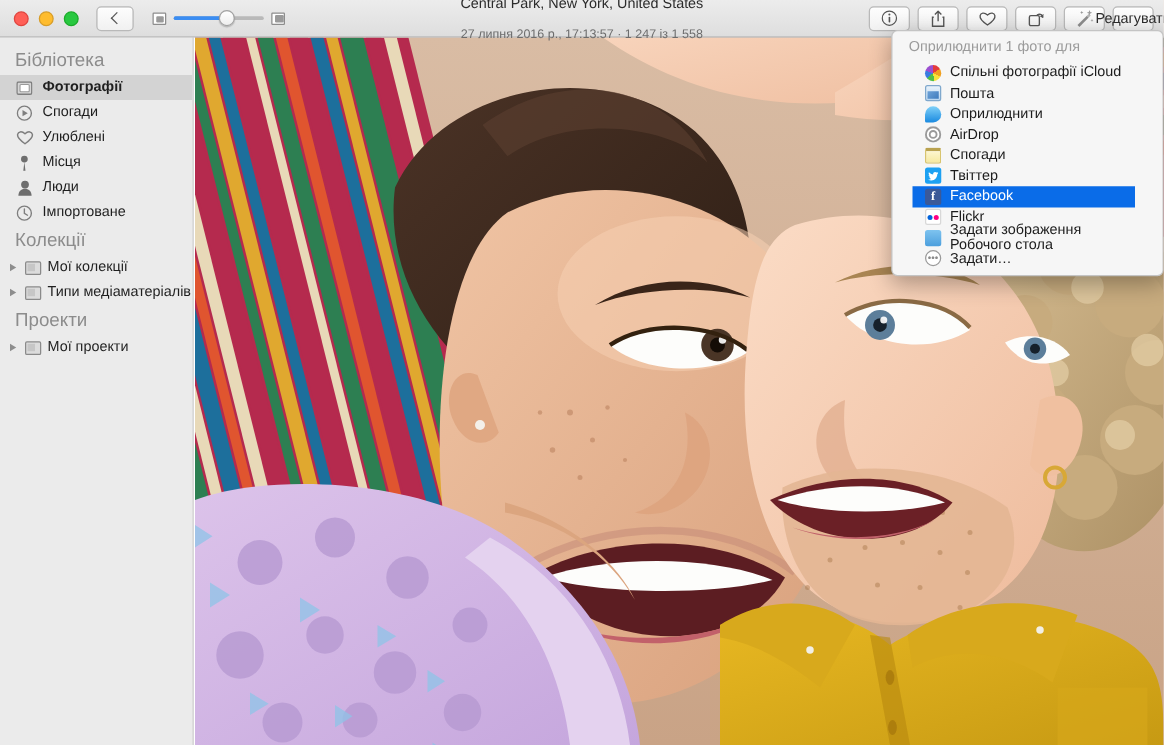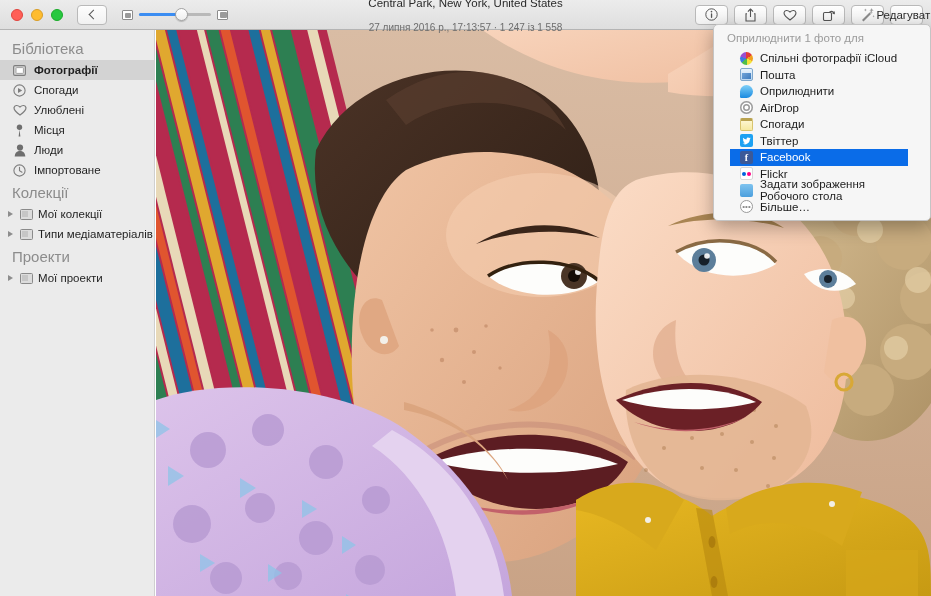--- a/index.html
+++ b/index.html
@@ -598,17 +598,17 @@
       <span>Flickr</span>
     </div>
 
     <div class="menu-item">
       <span class="mi-icon ic-desktop"></span>
       <span>Задати зображення Робочого стола</span>
     </div>
 
     <div class="menu-item">
       <span class="mi-icon ic-more">•••</span>
-      <span>Більше…</span>
+      <span>Задати…</span>
     </div>
   </div>
 
 </div>
 
 </body></html>

